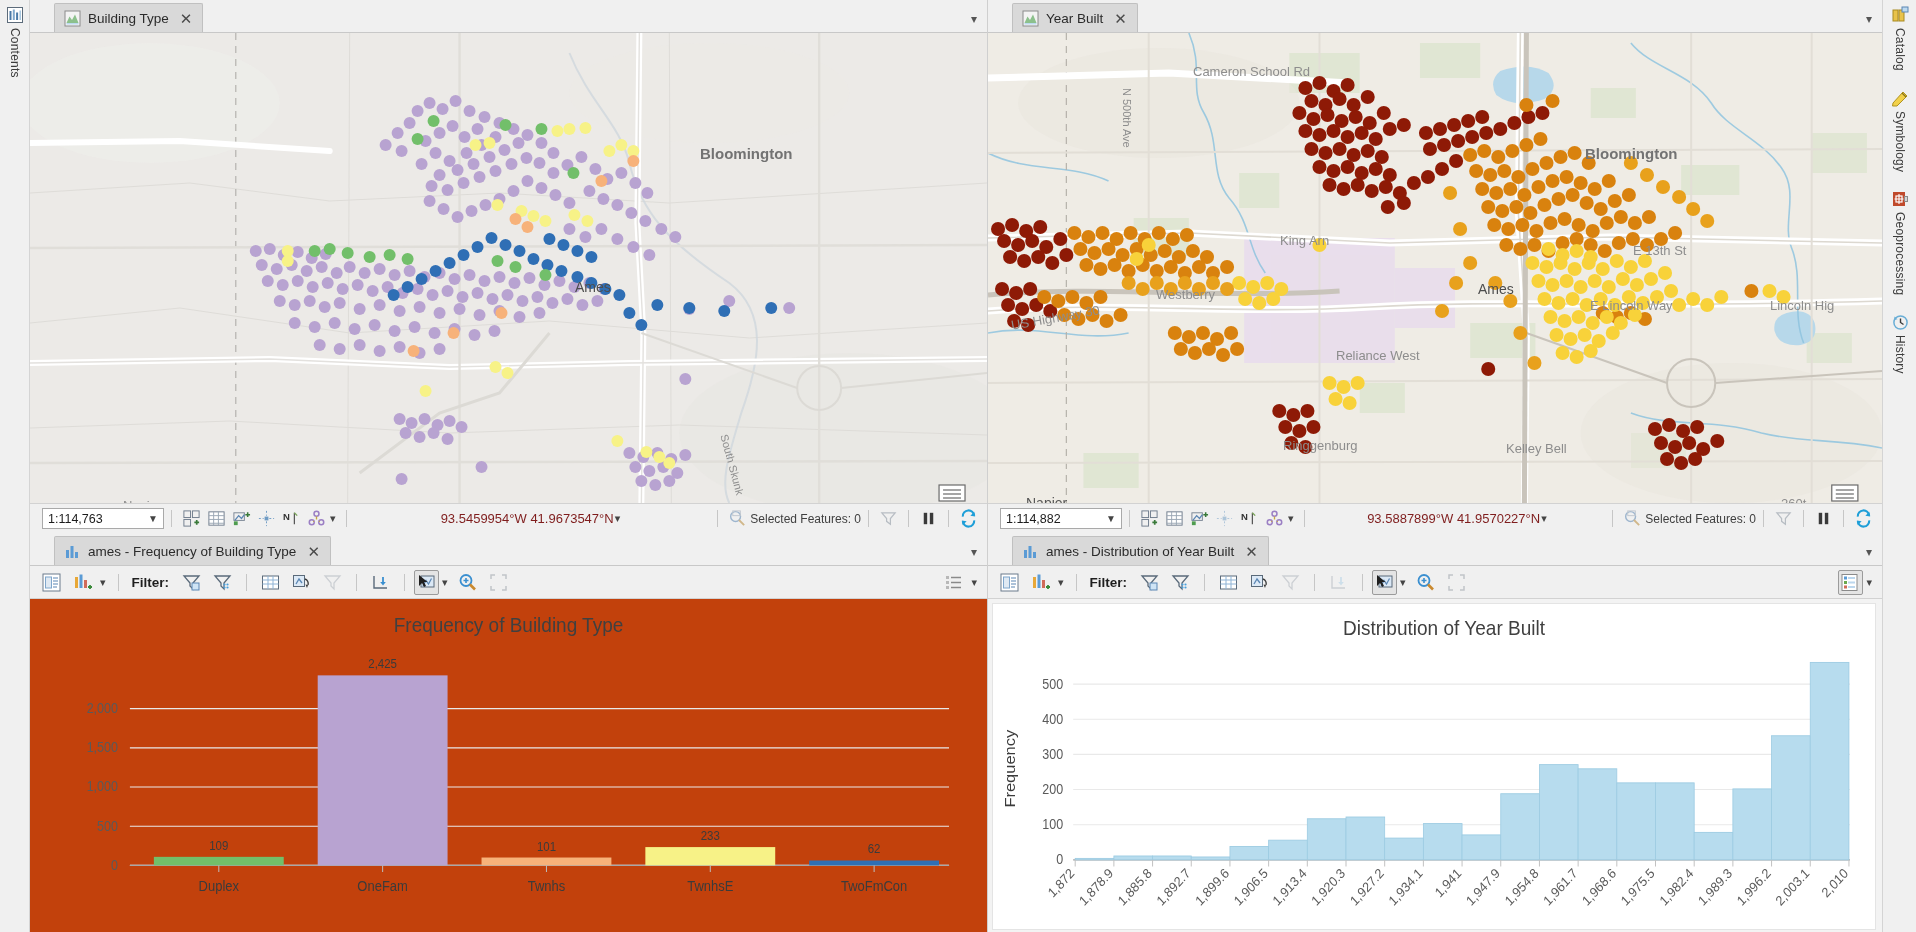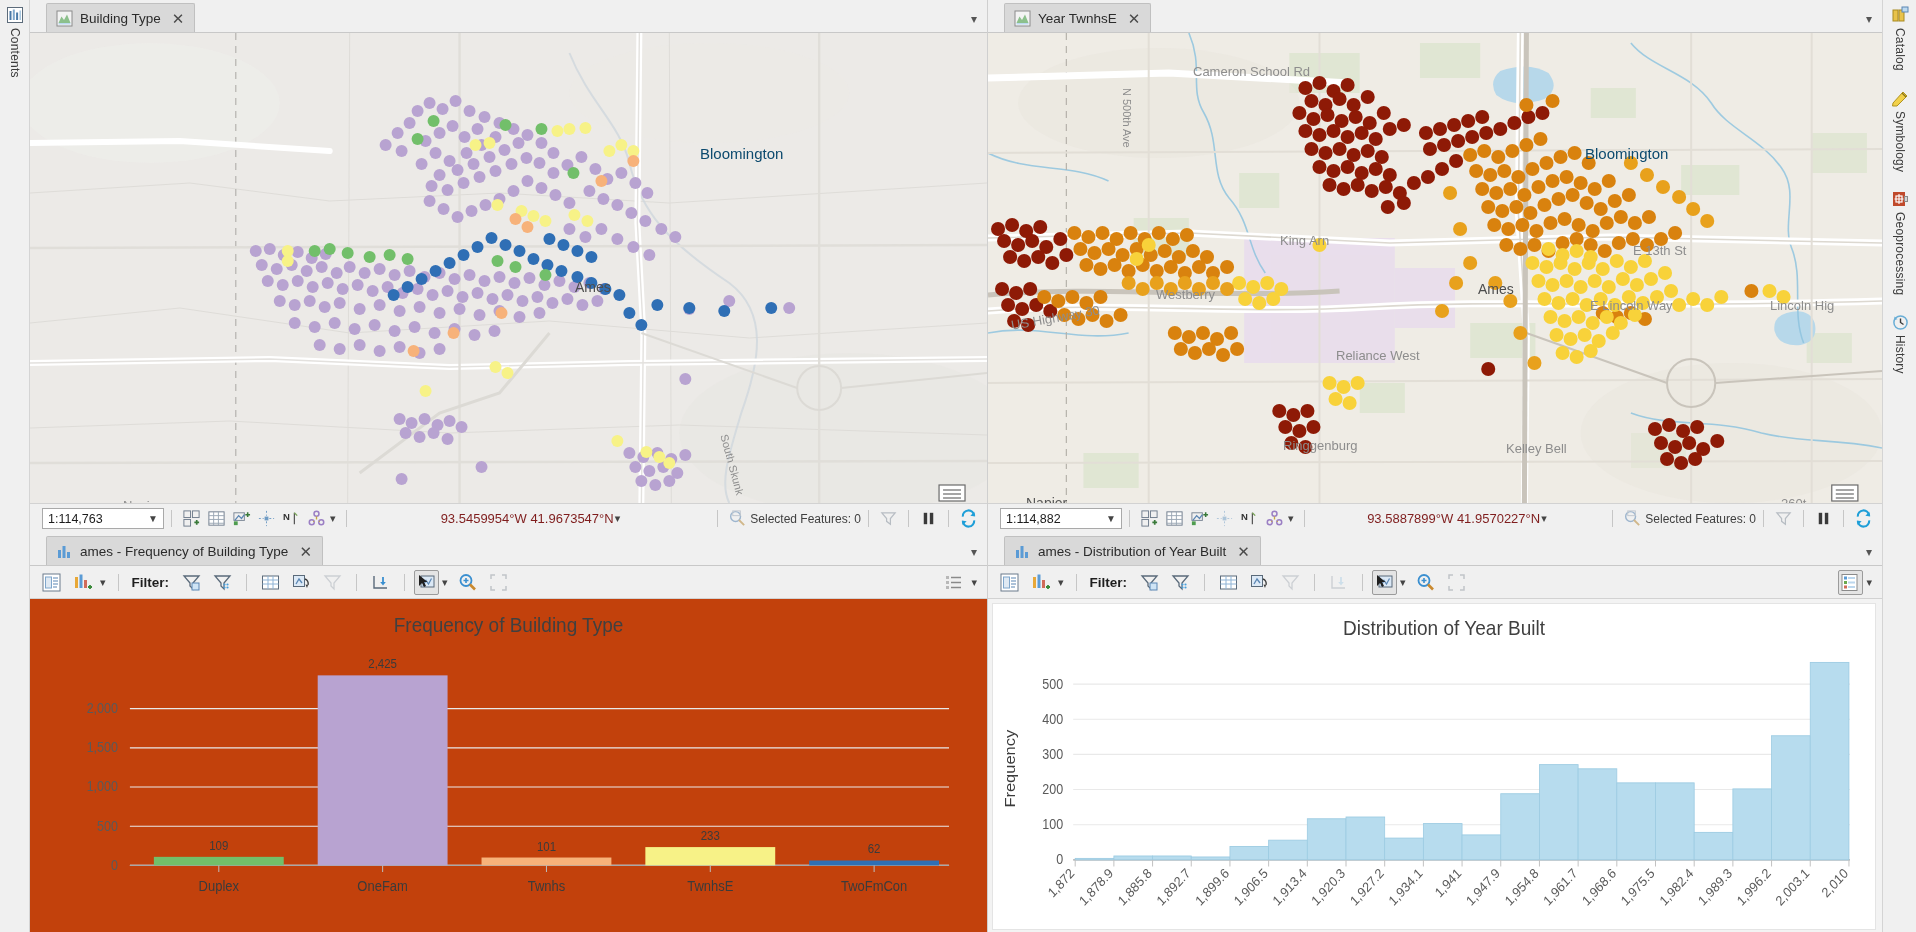--- a/index.html
+++ b/index.html
@@ -39,37 +39,37 @@
 
   
   .tabstrip {
     height: 33px; background: #f0f0f0; display: flex; align-items: flex-end;
     position: relative; border-bottom: 1px solid #c8c8c8; flex: 0 0 33px;
   }
   .tab {
     height: 29px; display: flex; align-items: center; gap: 7px;
     padding: 0 10px 0 9px; background: #d9d9d9; border: 1px solid #c0c0c0;
     border-bottom: none; font-size: 13.5px; color: #2b2b2b;
-    margin-left: 16px; border-radius: 2px 2px 0 0; white-space: nowrap;
+    margin-left: 24px; border-radius: 2px 2px 0 0; white-space: nowrap;
   }
   .tab-ico { width: 17px; height: 17px; flex: 0 0 17px; display:block; }
   .tab-x { font-size: 15px; color: #4a4a4a; line-height: 1; margin-left: 4px; font-weight: 300;}
   .tab-caret {
     position: absolute; right: 10px; bottom: 6px; font-size: 12px; color: #555;
   }
 
   
   .mapwrap { flex: 1 1 auto; position: relative; overflow: hidden; background: #eeedea; }
   .mapsvg { position: absolute; inset: 0; width: 100%; height: 100%; display: block; }
   .maplabel {
     position: absolute; font-size: 13px; color: #8d8d8d; white-space: nowrap;
     pointer-events: none; font-family: "Liberation Sans", sans-serif;
   }
   .maplabel.dark { color: #4d4d4d; font-size: 14px; }
-  .maplabel.town { color: #0c4a6e; font-size: 15px; }
+  .maplabel.town { color: #737373; font-size: 15px; font-weight: bold; }
 
   
   .mapbar {
     height: 30px; background: #f0f0f0; border-top: 1px solid #d2d2d2;
     display: flex; align-items: center; gap: 0; padding: 0 6px; flex: 0 0 30px;
     font-size: 12.5px; color: #3a3a3a;
   }
   .scalebox {
     display: flex; align-items: center; justify-content: space-between;
     width: 122px; height: 21px; border: 1px solid #a9a9a9; background: #fff;
@@ -552,21 +552,21 @@
     </div>
 
     <div class="pane right">
       <div class="tabstrip">
         <div class="tab">
           <svg class="tab-ico" viewBox="0 0 17 17">
             <rect x="1" y="1" width="15" height="15" fill="#f3f3f3" stroke="#8c8c8c"></rect>
             <path d="M2.5 13 L5.5 6.5 L8 10 L11 4.5 L14.5 13 Z" fill="#8cc08c"></path>
             <path d="M2.5 13 L14.5 13 L14.5 14.5 L2.5 14.5 Z" fill="#bcd9ef"></path>
           </svg>
-          <span>Year TwnhsE</span>
+          <span>Year Built</span>
           <span class="tab-x">✕</span>
         </div>
         <span class="tab-caret">▾</span>
       </div>
 
       <div class="mapwrap" style="background:#efece6">
         <svg class="mapsvg" viewBox="0 0 890 470" preserveAspectRatio="none">
           <rect width="890" height="470" fill="#efece5"></rect>
 
           <g fill="#dfe6d2" opacity=".9">

